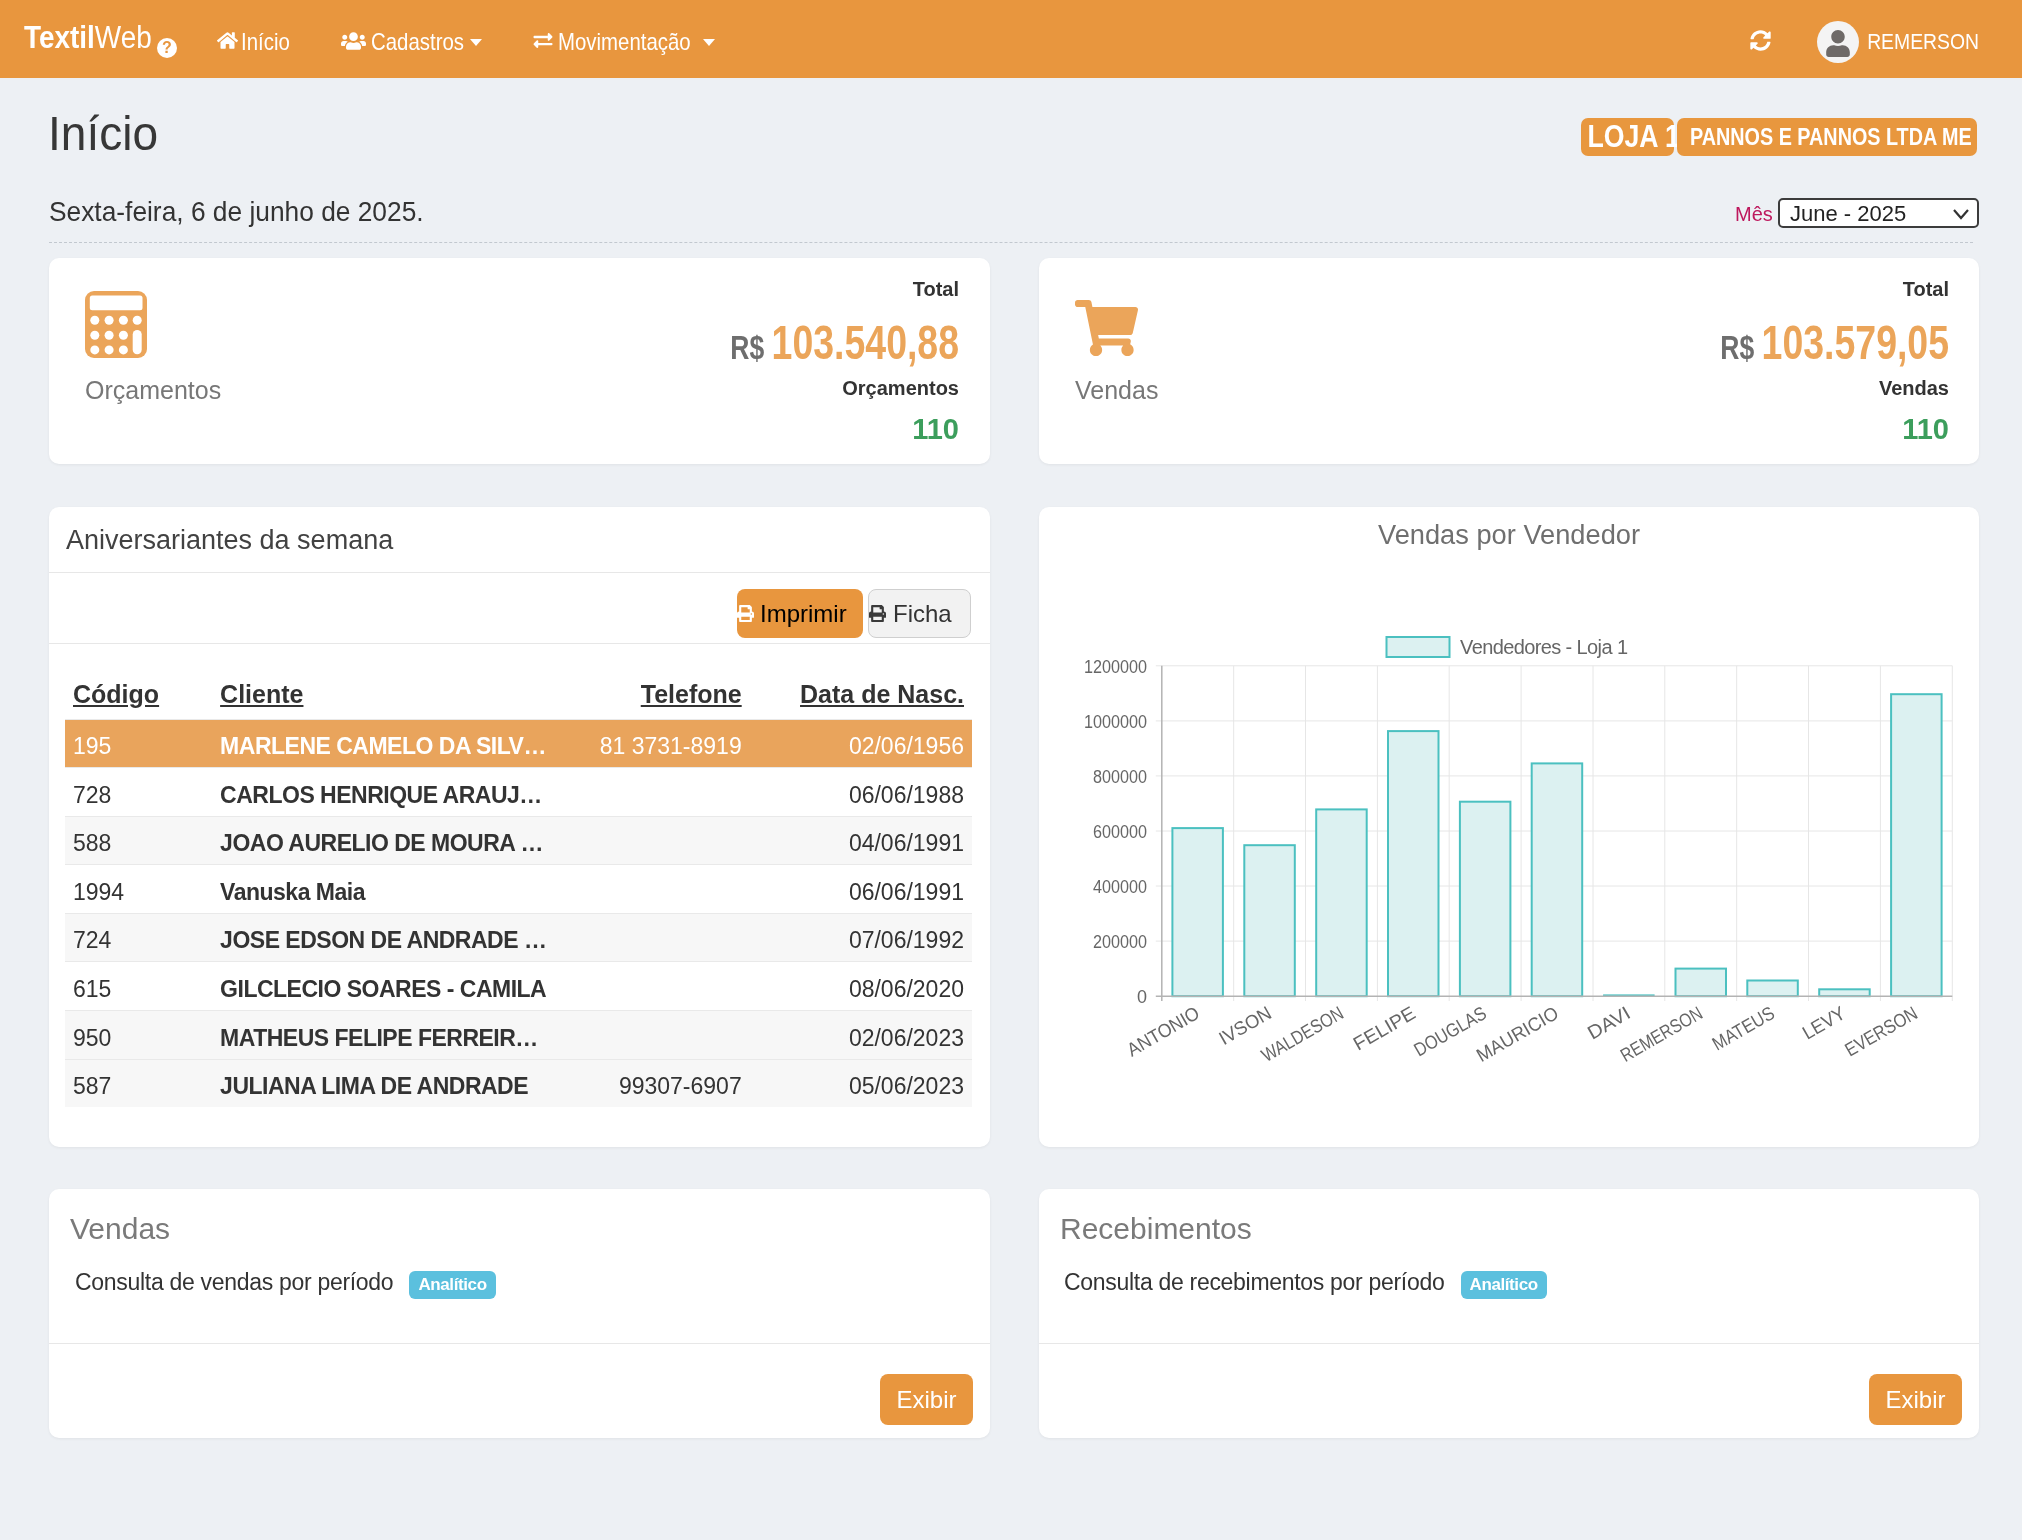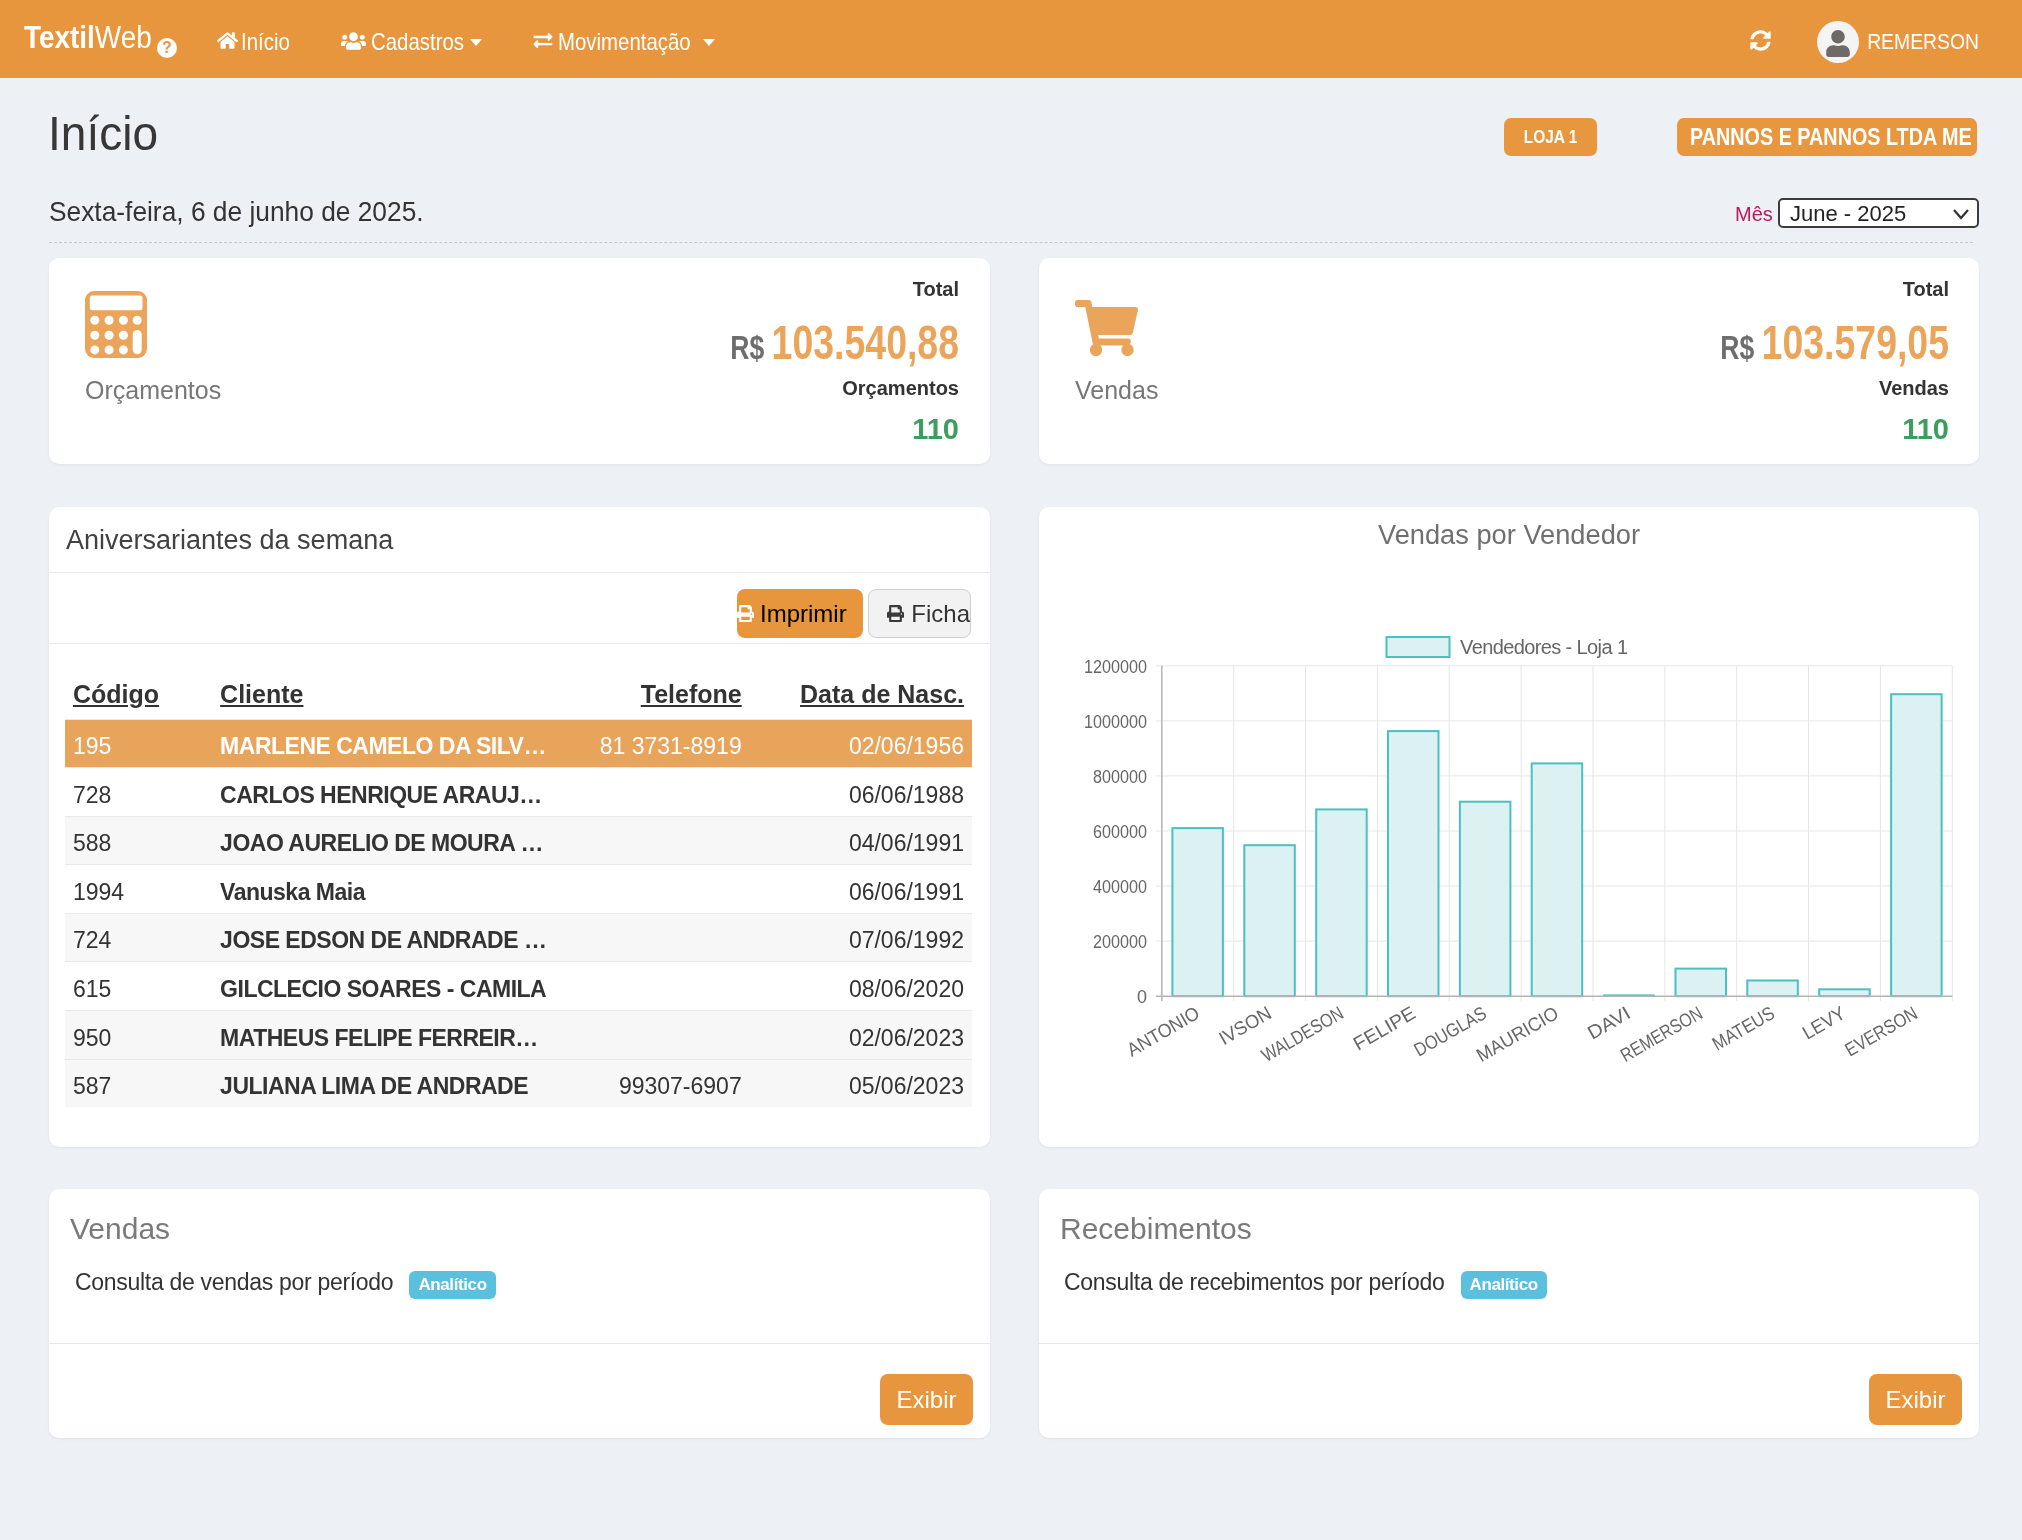--- a/index.html
+++ b/index.html
@@ -45,21 +45,21 @@
     </svg>
   <div class="abs" style="left:1817px;top:21px;width:42px;height:42px;border-radius:50%;background:#f4f4f4;overflow:hidden;">
     <svg style="position:absolute;left:9px;top:9px;" width="24" height="27" viewBox="0 0 448 512">
         <path fill="#6e6a68" d="M224 256c70.7 0 128-57.3 128-128S294.7 0 224 0 96 57.3 96 128s57.3 128 128 128zm89.6 32h-16.7c-22.2 10.2-46.9 16-72.9 16s-50.6-5.8-72.9-16h-16.7C60.2 288 0 348.2 0 422.4V464c0 26.5 21.5 48 48 48h352c26.5 0 48-21.5 48-48v-41.6c0-74.2-60.2-134.4-134.4-134.4z"></path>
       </svg>
   </div>
   <div class="abs" style="left:1779px;top:30px;width:200px;text-align:right;font-size:22px;line-height:24px;color:#fff;transform:scaleX(0.88);transform-origin:100% 0;">REMERSON</div>
 
   <div class="abs" style="left:48px;top:104px;font-size:49px;line-height:58px;color:#373737;transform:scaleX(0.94);transform-origin:0 0;">Início</div>
 
-  <div class="abs" style="left:1504px;top:118px;width:93px;height:38px;background:#e8973e;border-radius:7px;color:#fff;font-weight:bold;font-size:18px;line-height:38px;text-align:center;white-space:nowrap;">
+  <div class="abs" style="left:1581px;top:118px;width:93px;height:38px;background:#e8973e;border-radius:7px;color:#fff;font-weight:bold;font-size:31px;line-height:38px;text-align:center;white-space:nowrap;">
       <span style="display:block;width:93px;transform:scaleX(0.86);transform-origin:50% 0;">LOJA 1</span>
     </div>
   <div class="abs" style="left:1677px;top:118px;width:300px;height:38px;background:#e8973e;border-radius:7px;color:#fff;font-weight:bold;font-size:23px;line-height:38px;text-align:left;padding-left:13px;white-space:nowrap;"><span style="display:inline-block;transform:scaleX(0.86);transform-origin:0 50%;">PANNOS E PANNOS LTDA ME</span></div>
 
   <div class="abs" style="left:49px;top:196px;font-size:28px;line-height:32px;color:#333;transform:scaleX(0.94);transform-origin:0 0;white-space:nowrap;">Sexta-feira, 6 de junho de 2025.</div>
 
   <div class="abs" style="left:1735px;top:199px;font-size:20px;line-height:30px;color:#be185d;">Mês</div>
   <div class="abs" style="left:1778px;top:198px;width:201px;height:30px;background:#fff;border:2px solid #3c3c3c;border-radius:5px;">
     <div style="position:absolute;left:10px;top:2px;font-size:22px;line-height:24px;color:#222;">June - 2025</div>
     <svg style="position:absolute;right:8px;top:8px;" width="16" height="12" viewBox="0 0 16 12">
@@ -110,21 +110,21 @@
 
   <div class="card" style="left:49px;top:507px;width:941px;height:640px;"></div>
   <div class="abs" style="left:66px;top:524px;font-size:27px;line-height:32px;color:#424242;">Aniversariantes da semana</div>
   <div class="abs" style="left:49px;top:572px;width:941px;border-top:1px solid #e7e7e7;"></div>
 
   <div class="abs" style="left:737px;top:589px;width:126px;height:49px;background:#e8963e;border-radius:8px;color:#000000;font-size:24px;line-height:49px;text-align:left;">
     <svg class="ic" style="margin:-4px 6px 0 0;" width="17" height="17" viewBox="0 0 512 512">
         <path fill="#fff" d="M448 192V77.25c0-8.49-3.37-16.62-9.37-22.63L393.37 9.37c-6-6-14.14-9.37-22.63-9.37H96C78.33 0 64 14.33 64 32v160c-35.35 0-64 28.65-64 64v112c0 8.84 7.16 16 16 16h48v96c0 17.67 14.33 32 32 32h320c17.67 0 32-14.33 32-32v-96h48c8.84 0 16-7.16 16-16V256c0-35.35-28.65-64-64-64zm-64 256H128v-96h256v96zm0-224H128V64h192v48c0 8.84 7.16 16 16 16h48v96zm48 72c-13.25 0-24-10.75-24-24 0-13.26 10.75-24 24-24s24 10.74 24 24c0 13.25-10.75 24-24 24z"></path>
       </svg>Imprimir
   </div>
-  <div class="abs" style="left:868px;top:589px;width:103px;height:49px;background:#f2f2f2;border:1px solid #cfcfcf;border-radius:8px;color:#333;font-size:24px;line-height:47px;text-align:right;">
+  <div class="abs" style="left:868px;top:589px;width:103px;height:49px;background:#f2f2f2;border:1px solid #cfcfcf;border-radius:8px;color:#333;font-size:24px;line-height:47px;text-align:left;">
     <svg class="ic" style="margin:-4px 7px 0 0;" width="17" height="17" viewBox="0 0 512 512">
         <path fill="#3a3a3a" d="M448 192V77.25c0-8.49-3.37-16.62-9.37-22.63L393.37 9.37c-6-6-14.14-9.37-22.63-9.37H96C78.33 0 64 14.33 64 32v160c-35.35 0-64 28.65-64 64v112c0 8.84 7.16 16 16 16h48v96c0 17.67 14.33 32 32 32h320c17.67 0 32-14.33 32-32v-96h48c8.84 0 16-7.16 16-16V256c0-35.35-28.65-64-64-64zm-64 256H128v-96h256v96zm0-224H128V64h192v48c0 8.84 7.16 16 16 16h48v96zm48 72c-13.25 0-24-10.75-24-24 0-13.26 10.75-24 24-24s24 10.74 24 24c0 13.25-10.75 24-24 24z"></path>
       </svg>Ficha
   </div>
   <div class="abs" style="left:49px;top:643px;width:941px;border-top:1px solid #e7e7e7;"></div>
 
   <div class="abs" id="tblwrap" style="left:65px;top:644px;width:907px;height:490px;overflow:hidden;">
     <table id="tbl" style="margin-top:26px;width:100%;border-collapse:collapse;font-size:23px;color:#333;">
       <colgroup>
           <col style="width:150px">

